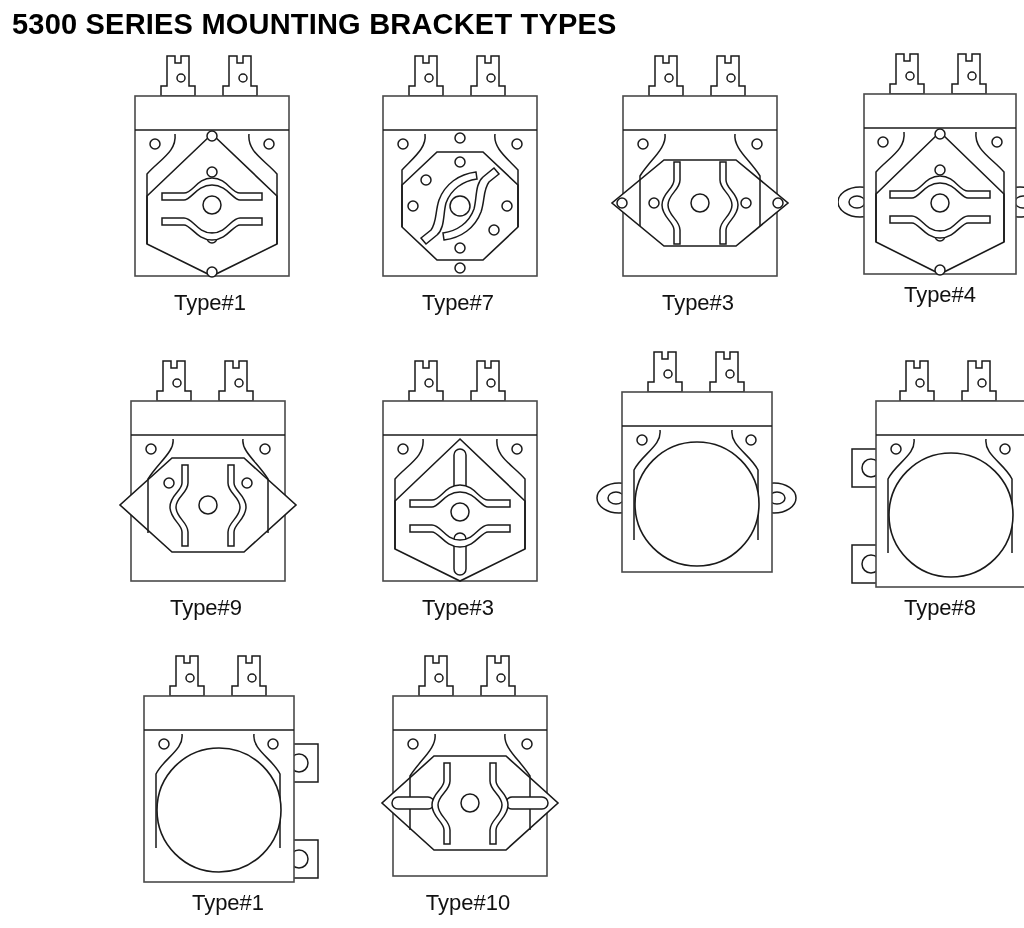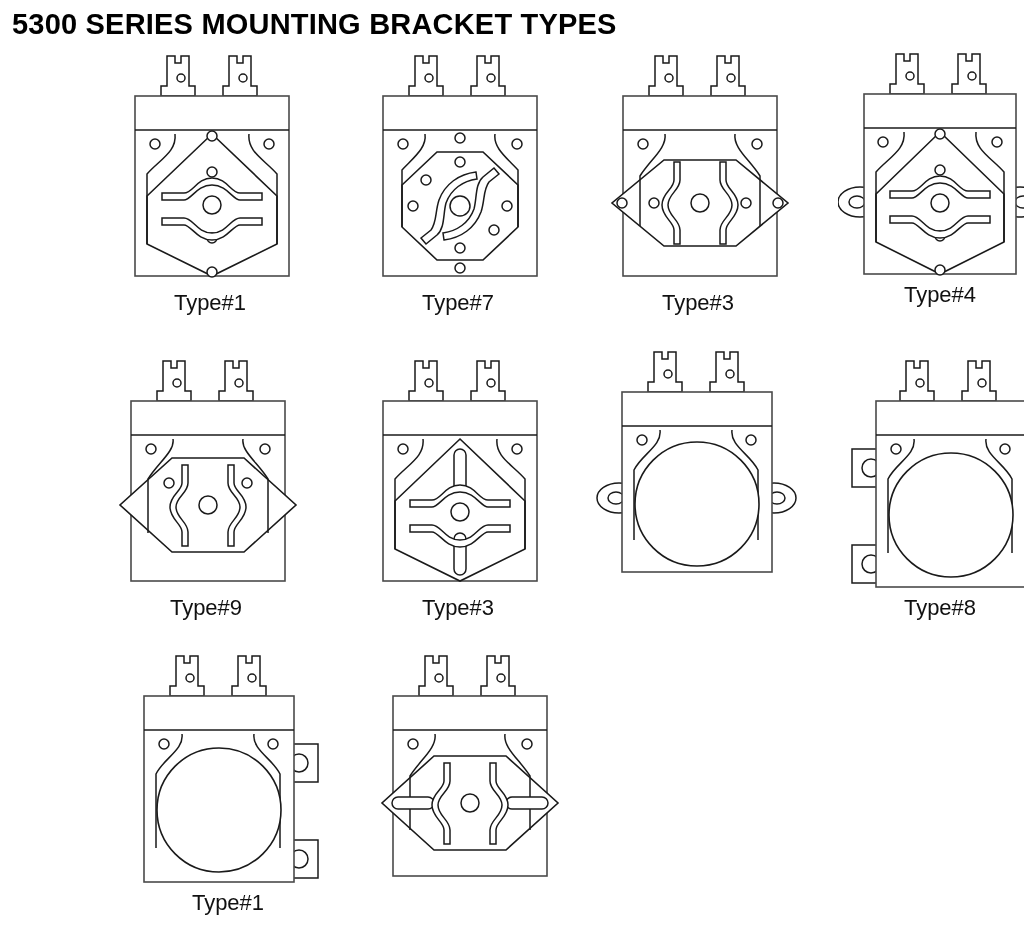--- a/index.html
+++ b/index.html
@@ -320,15 +320,16 @@
       <path class="ln" d="M67 86 C69 100, 52 112, 42 128 L42 182"></path>
       <path class="ln" d="M137 86 C135 100, 152 112, 162 128 L162 182"></path>
       <circle class="hole" cx="45" cy="96" r="5"></circle>
       <circle class="hole" cx="159" cy="96" r="5"></circle>
       <rect class="slot" x="24" y="149" width="42" height="12" rx="6"></rect>
       <rect class="slot" x="138" y="149" width="42" height="12" rx="6"></rect>
       <circle class="hole" cx="102" cy="155" r="9"></circle>
       <path class="slot" d="M82 115 v18 C82 143, 70 147, 70 157 C70 168, 82 172, 82 182 v14 h-6 v-14 C76 174, 64 169, 64 157 C64 145, 76 141, 76 133 v-18 z"></path>
       <path class="slot" d="M122 115 v18 C122 143, 134 147, 134 157 C134 168, 122 172, 122 182 v14 h6 v-14 C128 174, 140 169, 140 157 C140 145, 128 141, 128 133 v-18 z"></path>
     </svg>
+    <div class="bracket-label">Type#10</div>
   </div>
 
 </div>
 
 </body></html>

